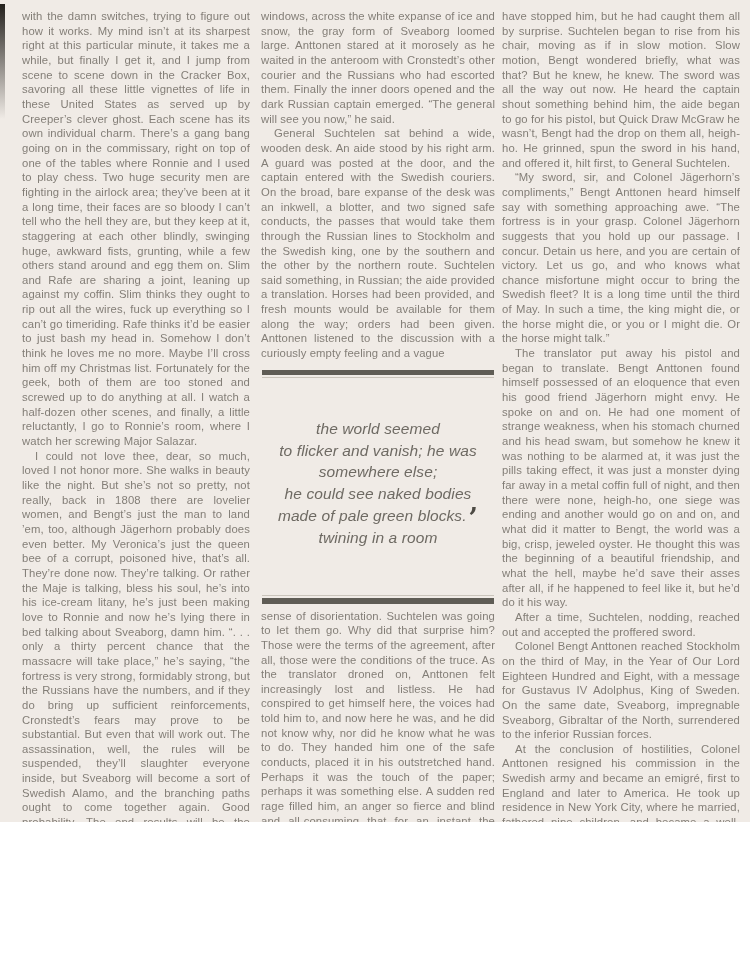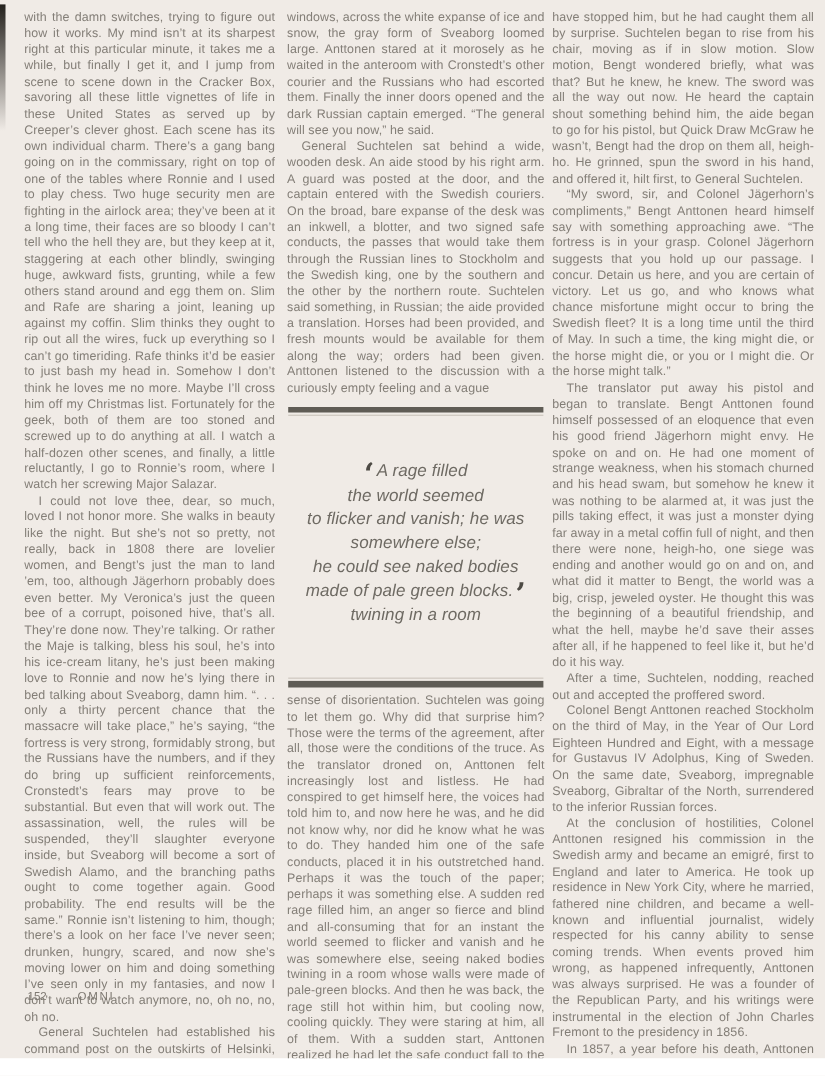--- a/index.html
+++ b/index.html
@@ -1,18 +1,18 @@
 <!DOCTYPE html>
 <html><head>
 <meta charset="utf-8">
 <style>
   html, body { margin:0; padding:0; }
   .page {
     position:relative;
-    width:750px; height:962px;
+    width:750px; height:822px;
     background:#f0ebe6;
     font-family:"Liberation Sans","DejaVu Sans",sans-serif;
     overflow:hidden;
   }
   .edge-shadow {
     position:absolute; left:0; top:4px; width:5px; height:115px;
     background:linear-gradient(to bottom, rgba(25,22,18,0.95), rgba(25,22,18,0));
   }
   .col {
     position:absolute; top:9px;
@@ -73,21 +73,20 @@
   <div class="col col-2">
     <div>
         <p class="">windows, across the white expanse of ice and snow, the gray form of Sveaborg loomed large. Anttonen stared at it morosely as he waited in the anteroom with Cronstedt’s other courier and the Russians who had escorted them. Finally the inner doors opened and the dark Russian captain emerged. “The general will see you now,” he said.</p>
         <p class="indent">General Suchtelen sat behind a wide, wooden desk. An aide stood by his right arm. A guard was posted at the door, and the captain entered with the Swedish couriers. On the broad, bare expanse of the desk was an inkwell, a blotter, and two signed safe conducts, the passes that would take them through the Russian lines to Stockholm and the Swedish king, one by the southern and the other by the northern route. Suchtelen said something, in Russian; the aide provided a translation. Horses had been provided, and fresh mounts would be available for them along the way; orders had been given. Anttonen listened to the discussion with a curiously empty feeling and a vague</p>
       </div>
 
     <div class="quote-block">
       <div class="qrule"></div>
       <div class="qrule-thin"></div>
       <div class="quote-text">
-          <div class="quote-line"><span class="qmark open">‘</span>A rage filled</div>
           <div class="quote-line">the world seemed</div>
           <div class="quote-line">to flicker and vanish; he was</div>
           <div class="quote-line">somewhere else;</div>
           <div class="quote-line">he could see naked bodies</div>
           <div class="quote-line">made of pale green blocks.<span class="qmark close">’</span></div>
           <div class="quote-line">twining in a room</div>
         </div>
       <div class="qrule-thin above"></div>
       <div class="qrule bottom"></div>
     </div>

